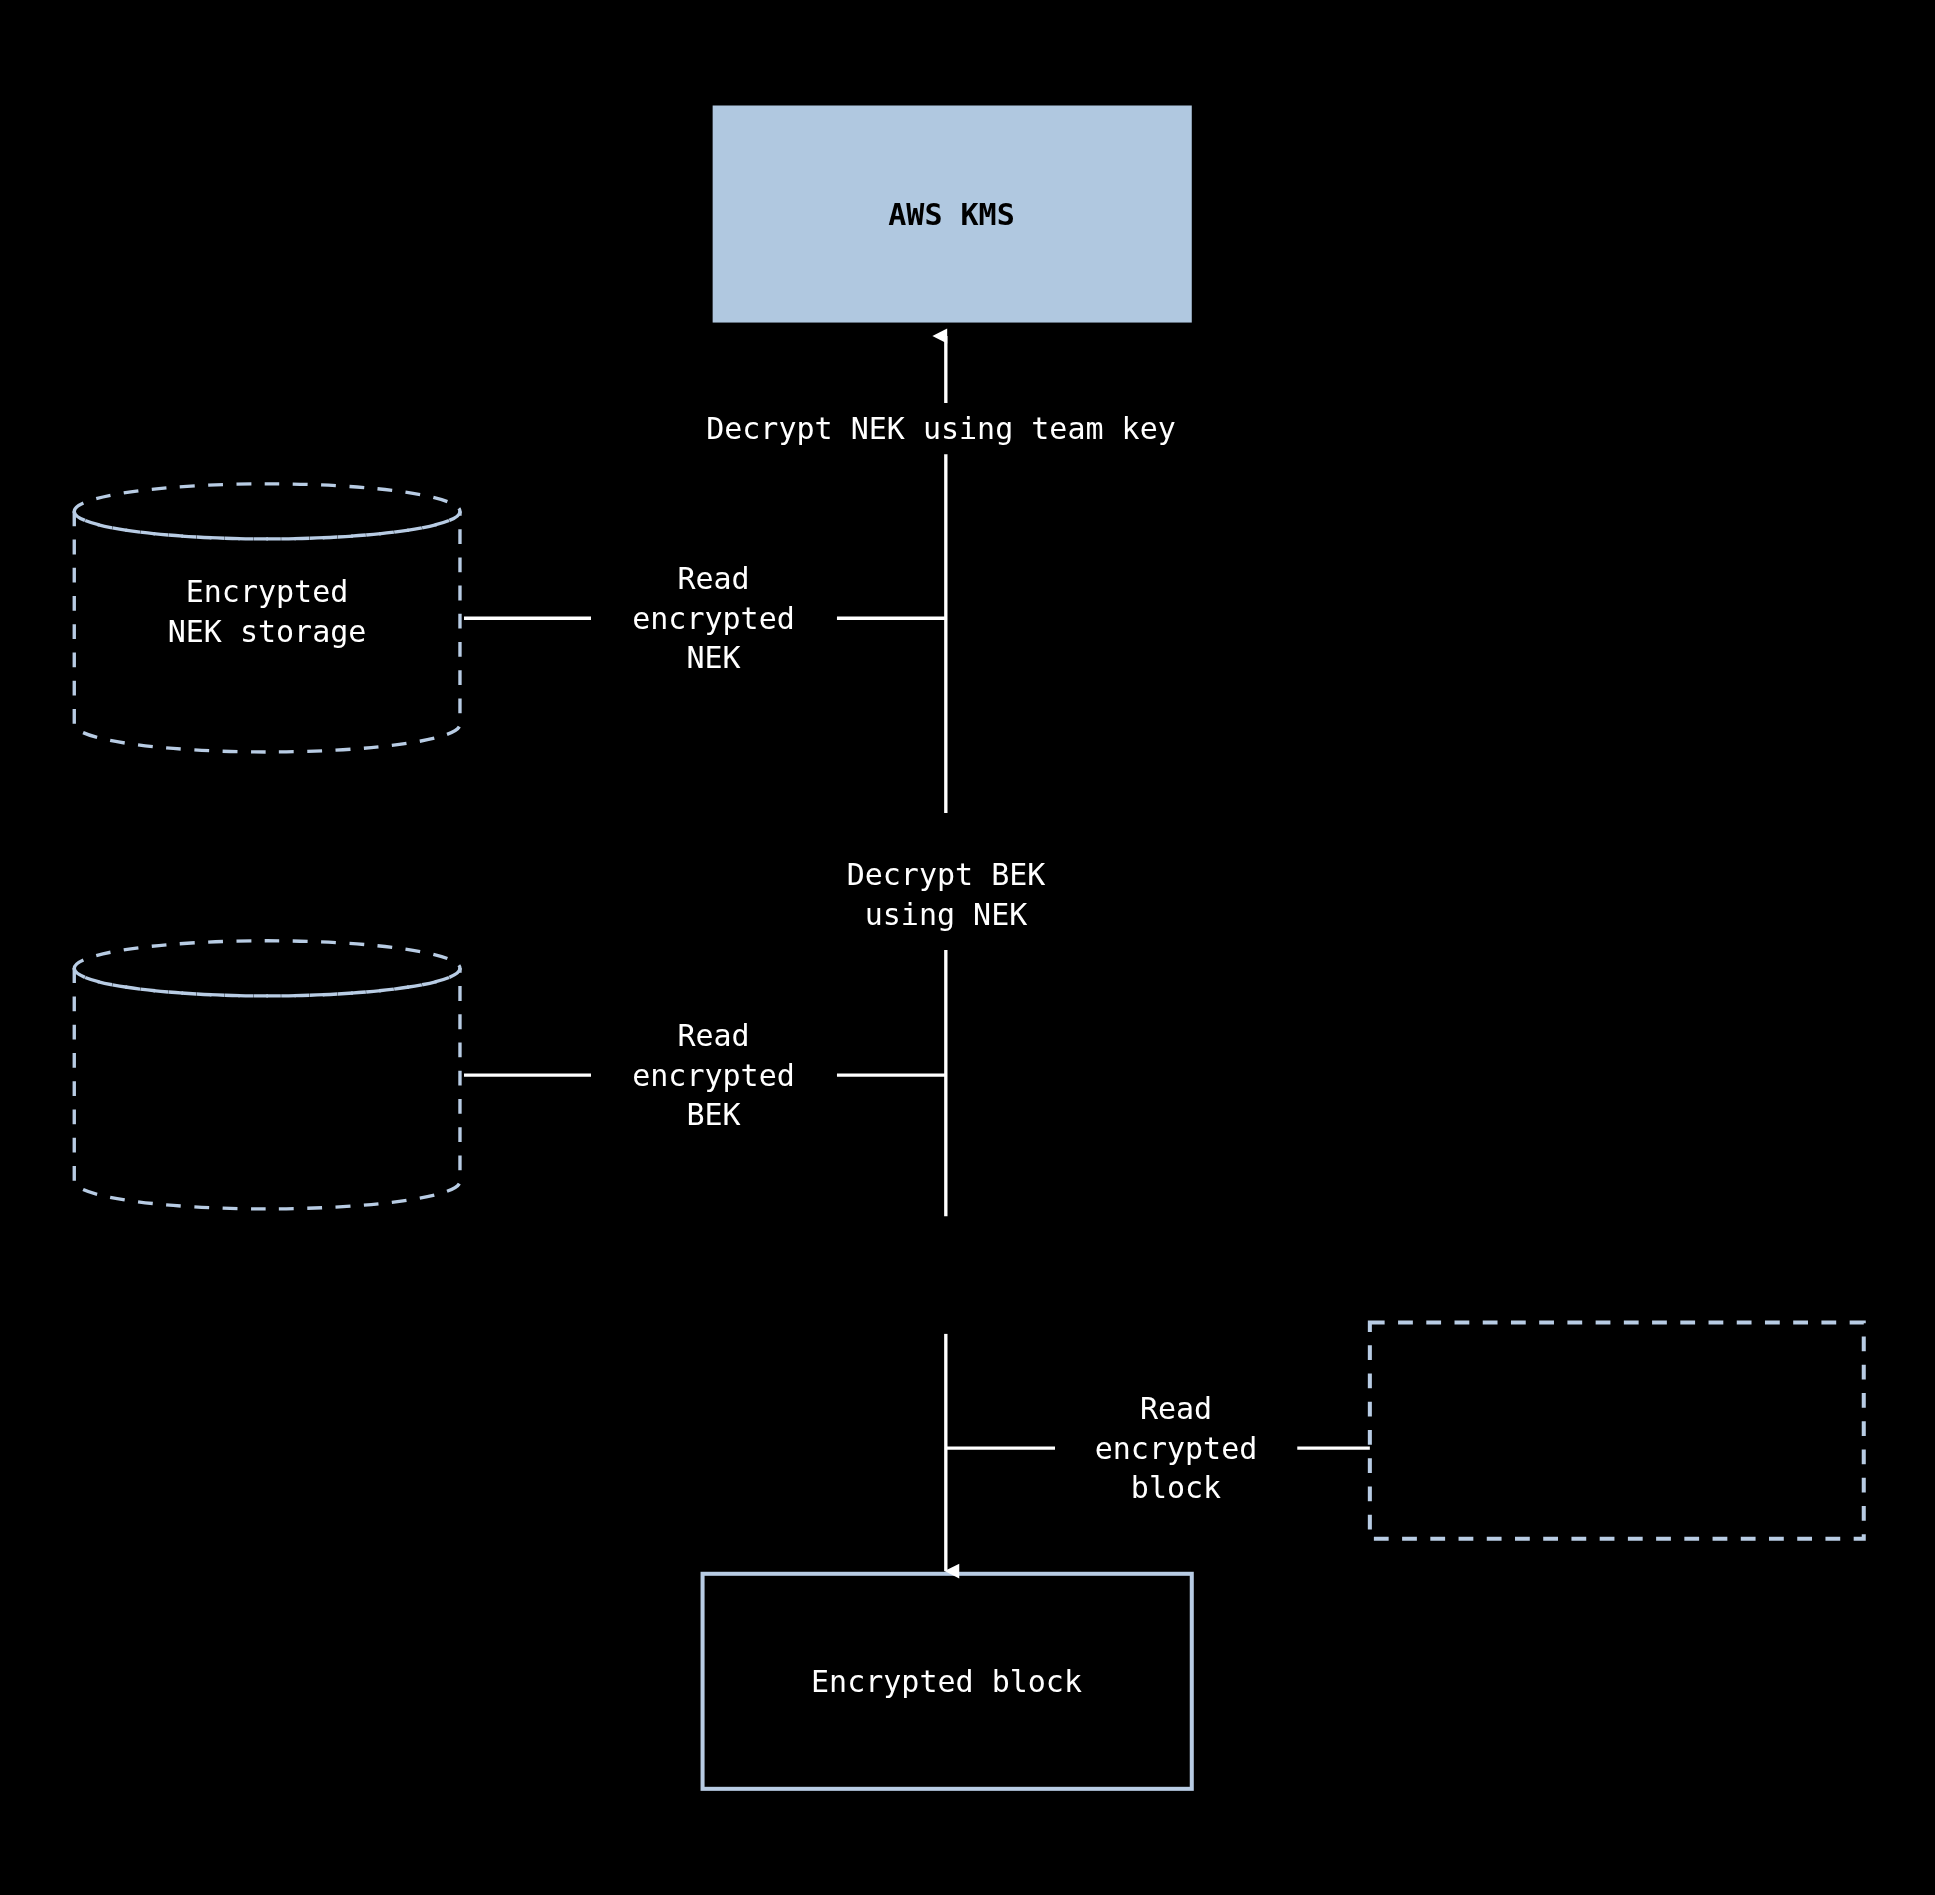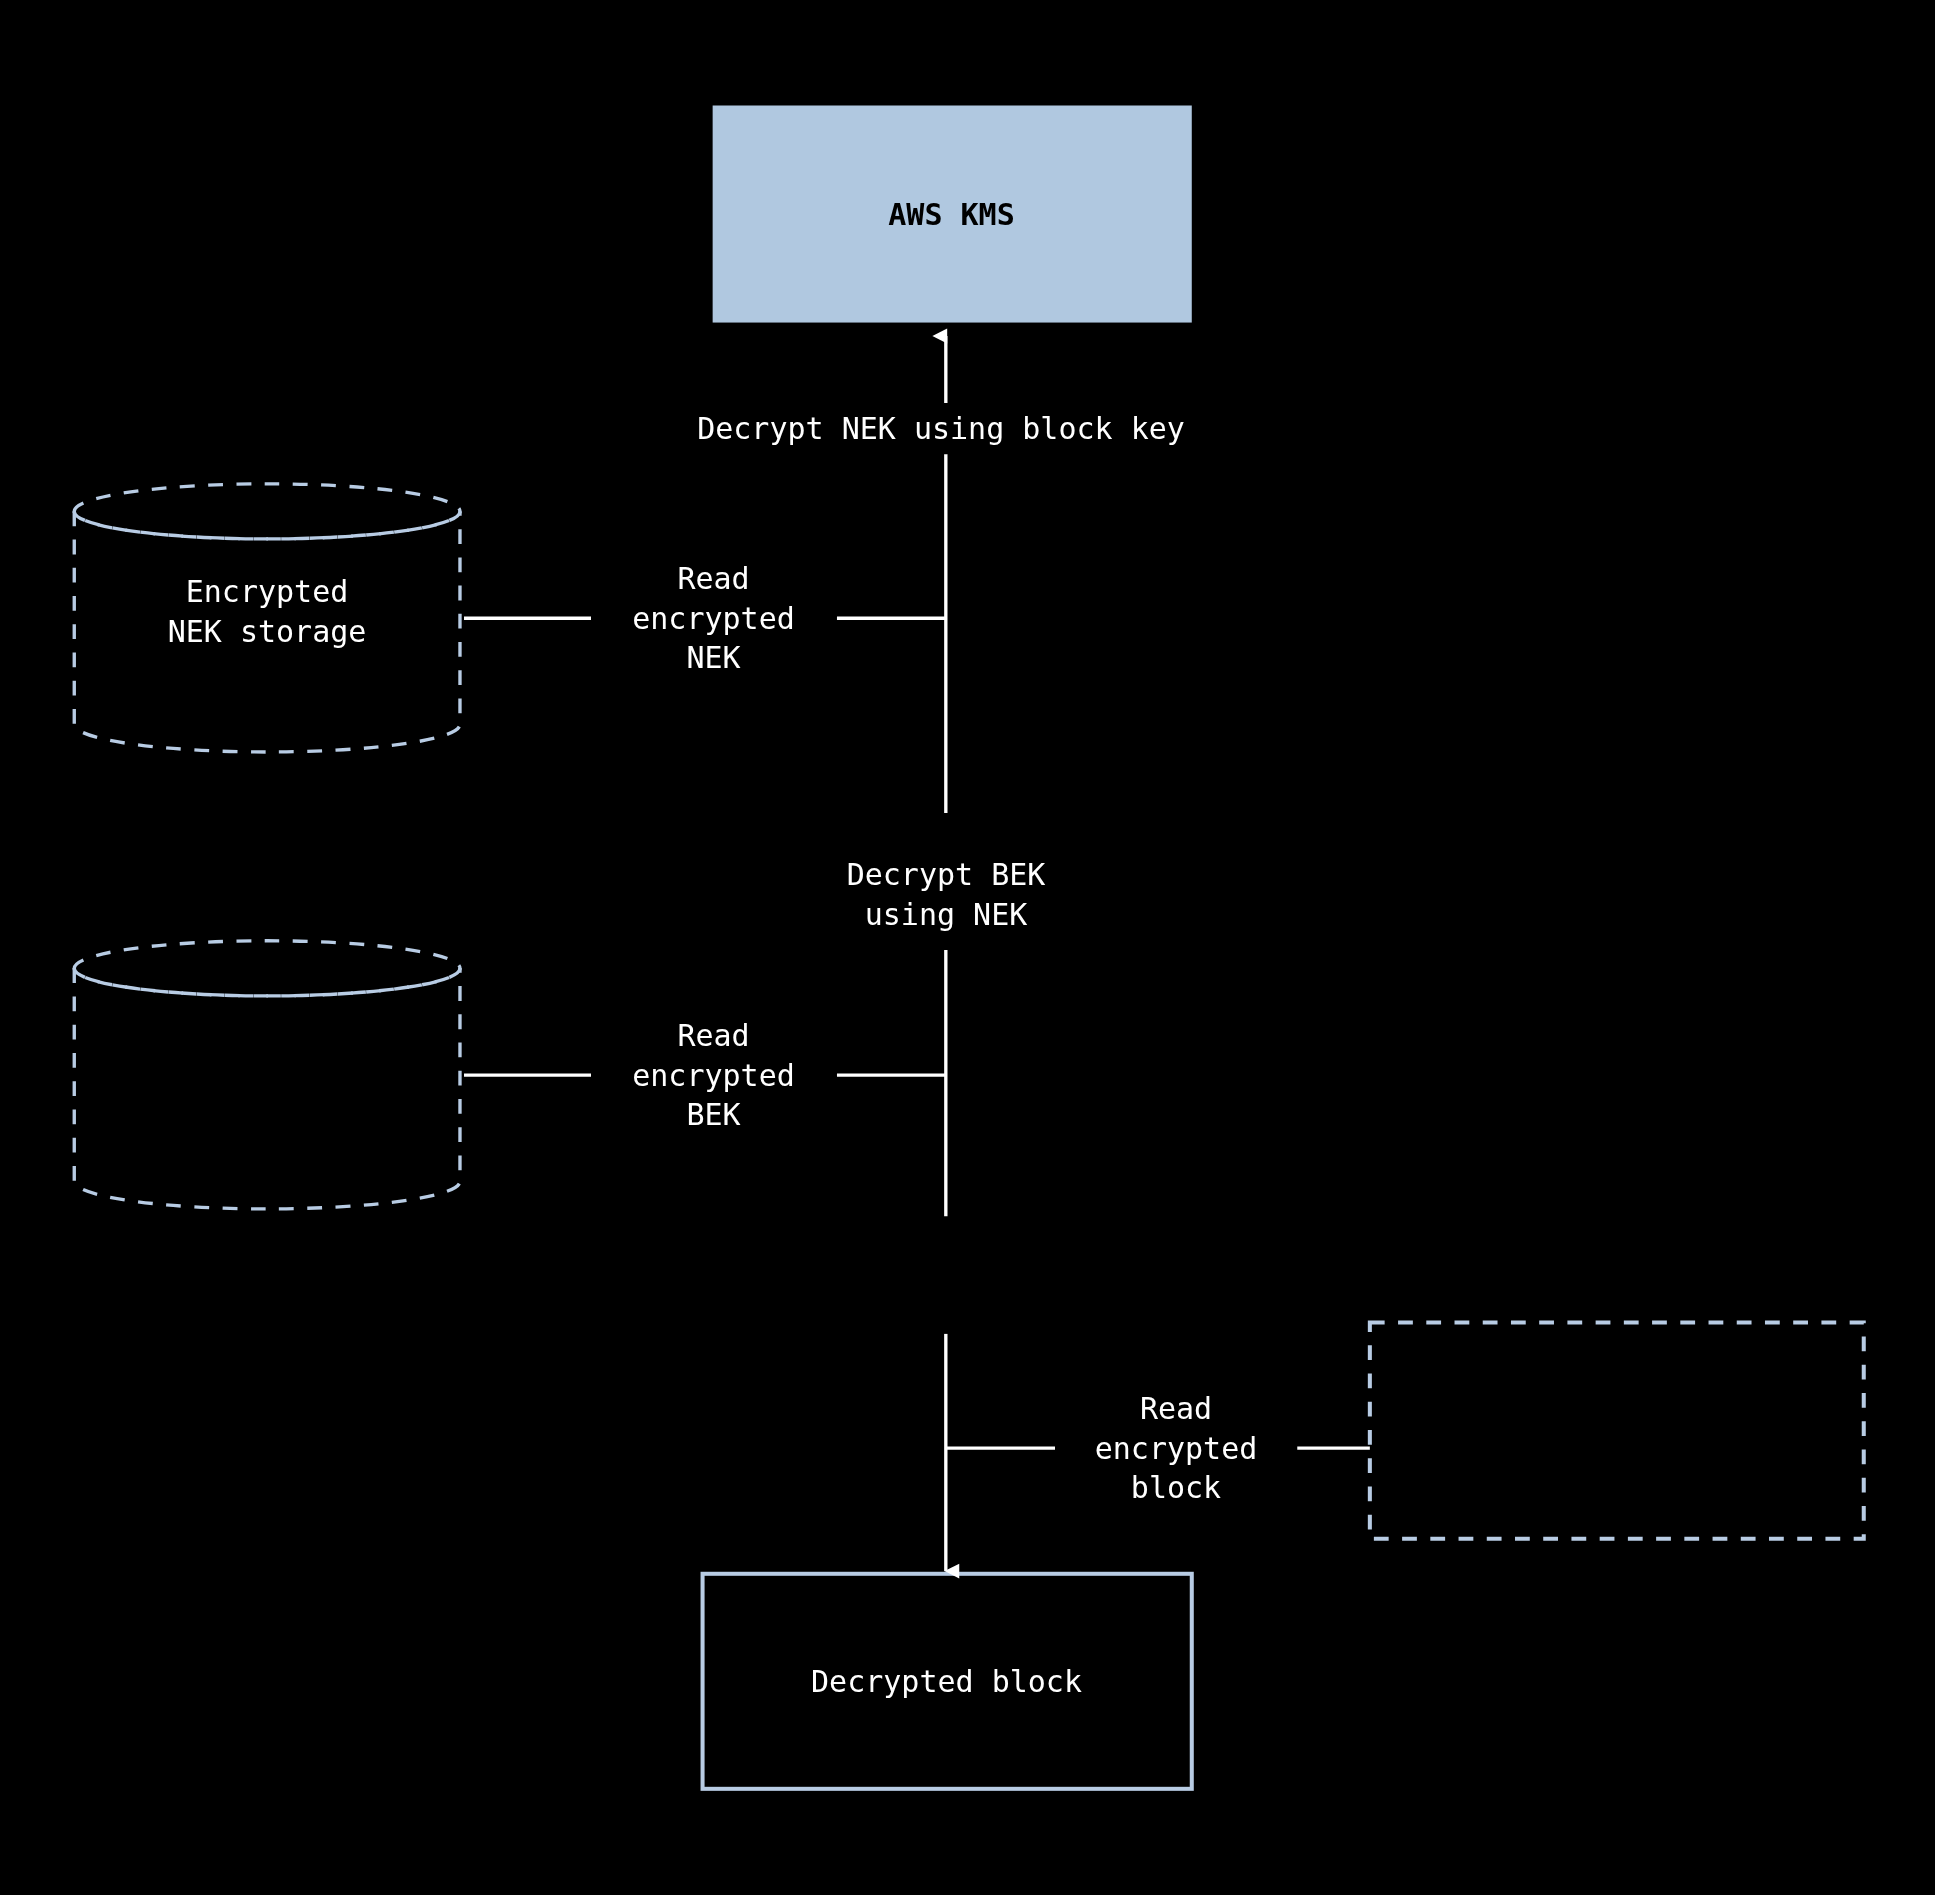--- a/index.html
+++ b/index.html
@@ -100,23 +100,23 @@
     <line x1="1930" y1="2155" x2="2038" y2="2155" stroke="#ffffff" stroke-width="5"></line>
   </svg>
 
   <div class="node-label kms-label" style="left:712px; top:106px; width:479px; height:217px;font-weight:bold;">AWS KMS</div>
 
   <div class="node-label" style="left:81px; top:558px; width:372px; height:108px;">Encrypted
 NEK storage</div>
 
 
 
-  <div class="node-label" style="left:702px; top:1574px; width:489px; height:215px;">Decrypted block</div>
+  <div class="node-label" style="left:702px; top:1574px; width:489px; height:215px;">Encrypted block</div>
 
-  <div class="edge-label" style="left:605px; top:403px; width:672px; height:51px;">Decrypt NEK using block key</div>
+  <div class="edge-label" style="left:605px; top:403px; width:672px; height:51px;">Decrypt NEK using team key</div>
 
   <div class="edge-label" style="left:591px; top:546px; width:245px; height:145px;">Read
 encrypted
 NEK</div>
 
   <div class="edge-label" style="left:719px; top:839px; width:454px; height:111px;">Decrypt BEK
 using NEK</div>
 
   <div class="edge-label" style="left:591px; top:1003px; width:245px; height:145px;">Read
 encrypted

